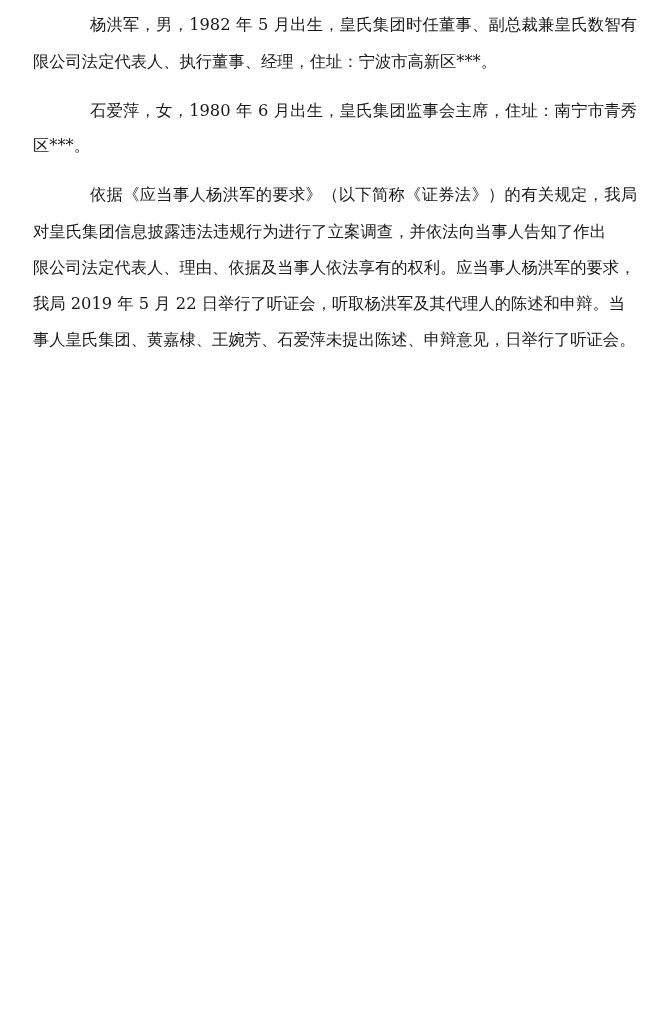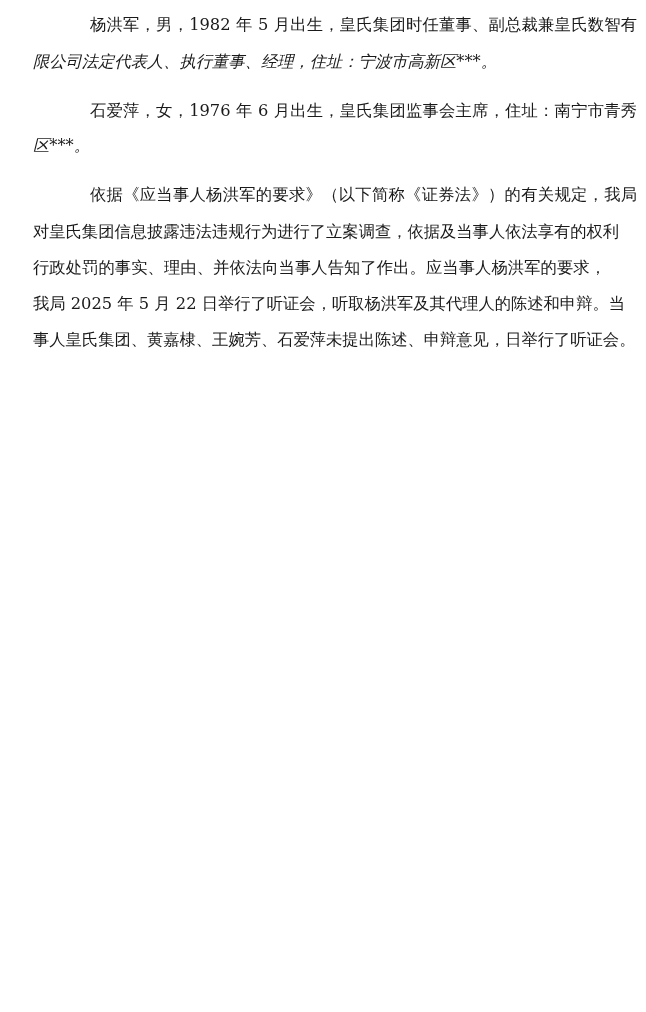--- a/index.html
+++ b/index.html
@@ -34,41 +34,40 @@
       text-align-last: justify;
       letter-spacing: 0px;
     }
     .line.indent {
       left: 46px;
       width: 547px;
       margin-left: 44px;
     }
     .line.last {
       text-align-last: left;
-      font-style: italic;
     }
   </style>
 </head>
 <body>
 
 <div class="page">
 
   <div>
     <div class="line indent" style="top:13px">杨洪军，男，1982 年 5 月出生，皇氏集团时任董事、副总裁兼皇氏数智有</div>
     <div class="line last" style="top:50px">限公司法定代表人、执行董事、经理，住址：宁波市高新区***。</div>
   </div>
 
   <div>
-    <div class="line indent" style="top:99px">石爱萍，女，1976 年 6 月出生，皇氏集团监事会主席，住址：南宁市青秀</div>
+    <div class="line indent" style="top:99px">石爱萍，女，1980 年 6 月出生，皇氏集团监事会主席，住址：南宁市青秀</div>
     <div class="line last" style="top:134px">区***。</div>
   </div>
 
   <div>
     <div class="line indent" style="top:183px">依据《应当事人杨洪军的要求》（以下简称《证券法》）的有关规定，我局</div>
-    <div class="line" style="top:220px">对皇氏集团信息披露违法违规行为进行了立案调查，依据及当事人依法享有的权利</div>
-    <div class="line" style="top:256px">行政处罚的事实、理由、并依法向当事人告知了作出。应当事人杨洪军的要求，</div>
-    <div class="line" style="top:292px">我局 2025 年 5 月 22 日举行了听证会，听取杨洪军及其代理人的陈述和申辩。当</div>
+    <div class="line" style="top:220px">对皇氏集团信息披露违法违规行为进行了立案调查，并依法向当事人告知了作出</div>
+    <div class="line" style="top:256px">限公司法定代表人、理由、依据及当事人依法享有的权利。应当事人杨洪军的要求，</div>
+    <div class="line" style="top:292px">我局 2019 年 5 月 22 日举行了听证会，听取杨洪军及其代理人的陈述和申辩。当</div>
     <div class="line" style="top:328px">事人皇氏集团、黄嘉棣、王婉芳、石爱萍未提出陈述、申辩意见，日举行了听证会。</div>
     <div class="line last" style="top:334px; top:336px; top:334px"></div>
 
   </div>
 
 </div>
 
 </body></html>

